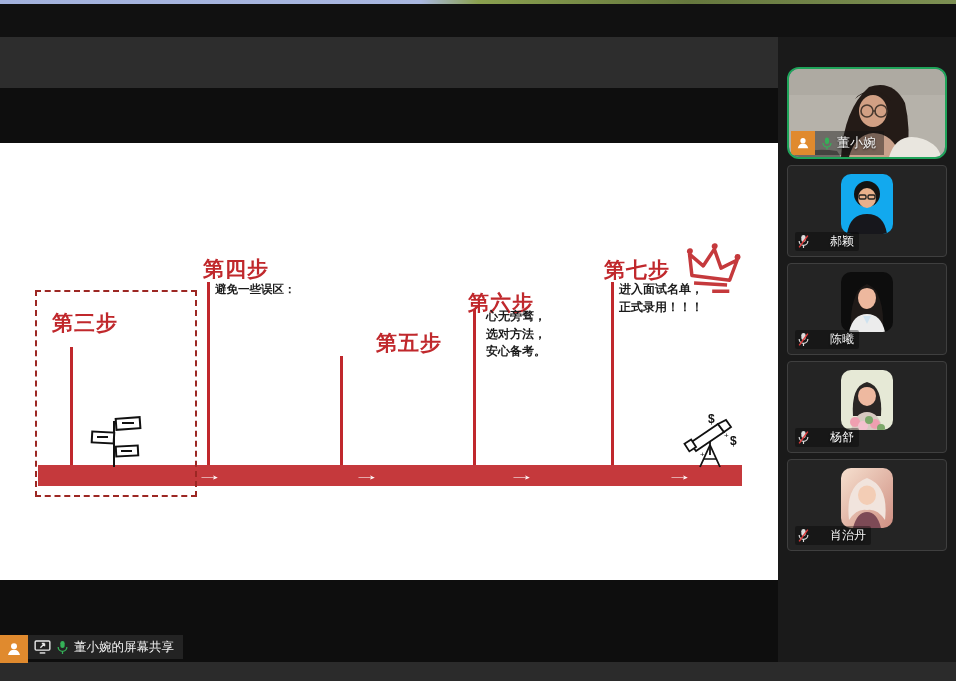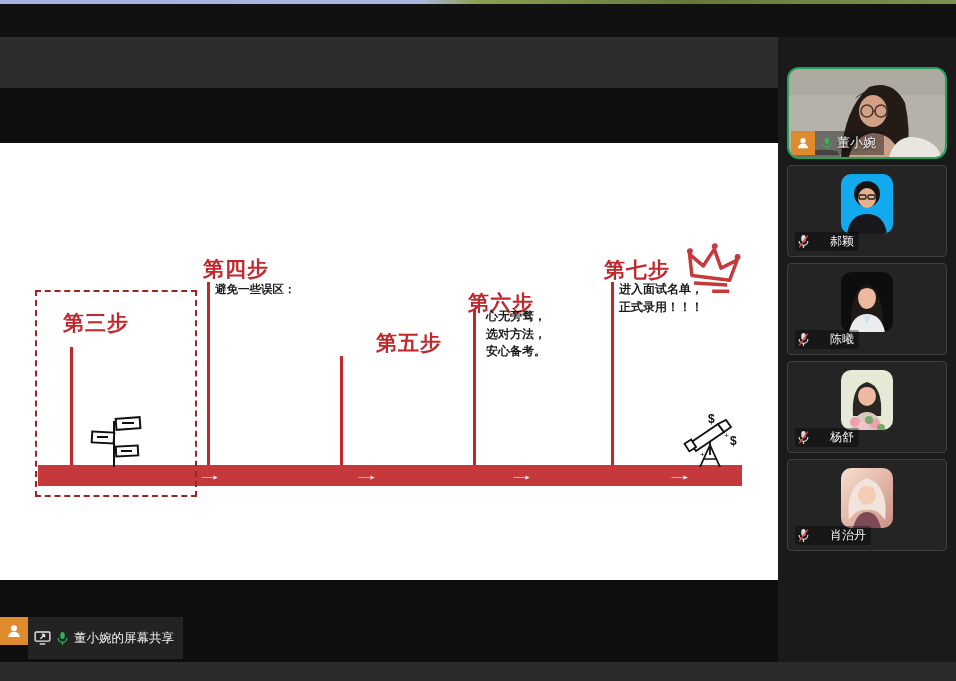--- a/index.html
+++ b/index.html
@@ -36,21 +36,21 @@
   .preline{white-space:pre-line;}
   .step-text.strong .bd{font-weight:bold;font-size:12px;line-height:17.5px;}
 
   
   .tbar{position:absolute;left:38px;top:322px;width:704px;height:21px;background:#c5393c;z-index:1;}
   .tarrow{position:absolute;top:1px;color:#ffffff;font-size:15px;transform:scaleX(1.8);transform-origin:left center;}
 
   .icon-abs{position:absolute;z-index:3;}
 
   
-  .share-banner{position:absolute;left:0;bottom:3px;height:42px;display:flex;align-items:stretch;z-index:9;}
+  .share-banner{position:absolute;left:0;bottom:3px;height:24px;display:flex;align-items:stretch;z-index:9;}
   .sb-badge{width:28px;height:28px;background:#e08a2e;display:flex;align-items:center;justify-content:center;}
   .sb-rest{display:flex;align-items:center;gap:5px;background:#232323;padding:0 9px 0 6px;}
   .sb-text{color:#f2f2f2;font-size:12.5px;white-space:nowrap;}
 
   
   .sidebar{position:absolute;left:778px;top:37px;width:178px;height:625px;background:#1a1a1a;
     display:flex;flex-direction:column;align-items:center;padding-top:30px;gap:6px;}
   .tile{position:relative;width:160px;height:92px;background:#242424;border:1px solid #3f3f3f;border-radius:4px;overflow:hidden;flex:0 0 auto;}
   .tile.speaker{border:2px solid #1fa45a;border-radius:12px;background:#0c4a6e;}
   .tile .avatar{position:absolute;left:50%;top:8px;transform:translateX(-50%);width:52px;height:60px;border-radius:10px;overflow:hidden;}
@@ -74,21 +74,21 @@
   <div class="top-strip"></div>
 
 
   <div class="share-region">
     <div class="gray-band"></div>
 
     <div class="slide">
 
       <div class="dashbox"></div>
 
-      <div class="step-title" style="left:63px;top:166px;">第三步</div>
+      <div class="step-title" style="left:52px;top:166px;">第三步</div>
       <div class="vline" style="left:70px;top:204px;height:118px;"></div>
       <svg class="icon-abs" style="left:88px;top:272px;" width="60" height="54" viewBox="0 0 60 54">
         <line x1="26" y1="6" x2="26" y2="52" stroke="#111" stroke-width="2"></line>
         <rect x="28" y="3" width="24" height="11" fill="#fff" stroke="#111" stroke-width="2" transform="rotate(-4 40 8)"></rect>
         <line x1="34" y1="8" x2="46" y2="8" stroke="#111" stroke-width="2"></line>
         <rect x="4" y="17" width="22" height="11" fill="#fff" stroke="#111" stroke-width="2" transform="rotate(3 15 22)"></rect>
         <line x1="9" y1="22" x2="20" y2="22" stroke="#111" stroke-width="2"></line>
         <rect x="28" y="31" width="22" height="10" fill="#fff" stroke="#111" stroke-width="2" transform="rotate(-3 39 36)"></rect>
         <line x1="33" y1="36" x2="44" y2="36" stroke="#111" stroke-width="2"></line>
       </svg>

